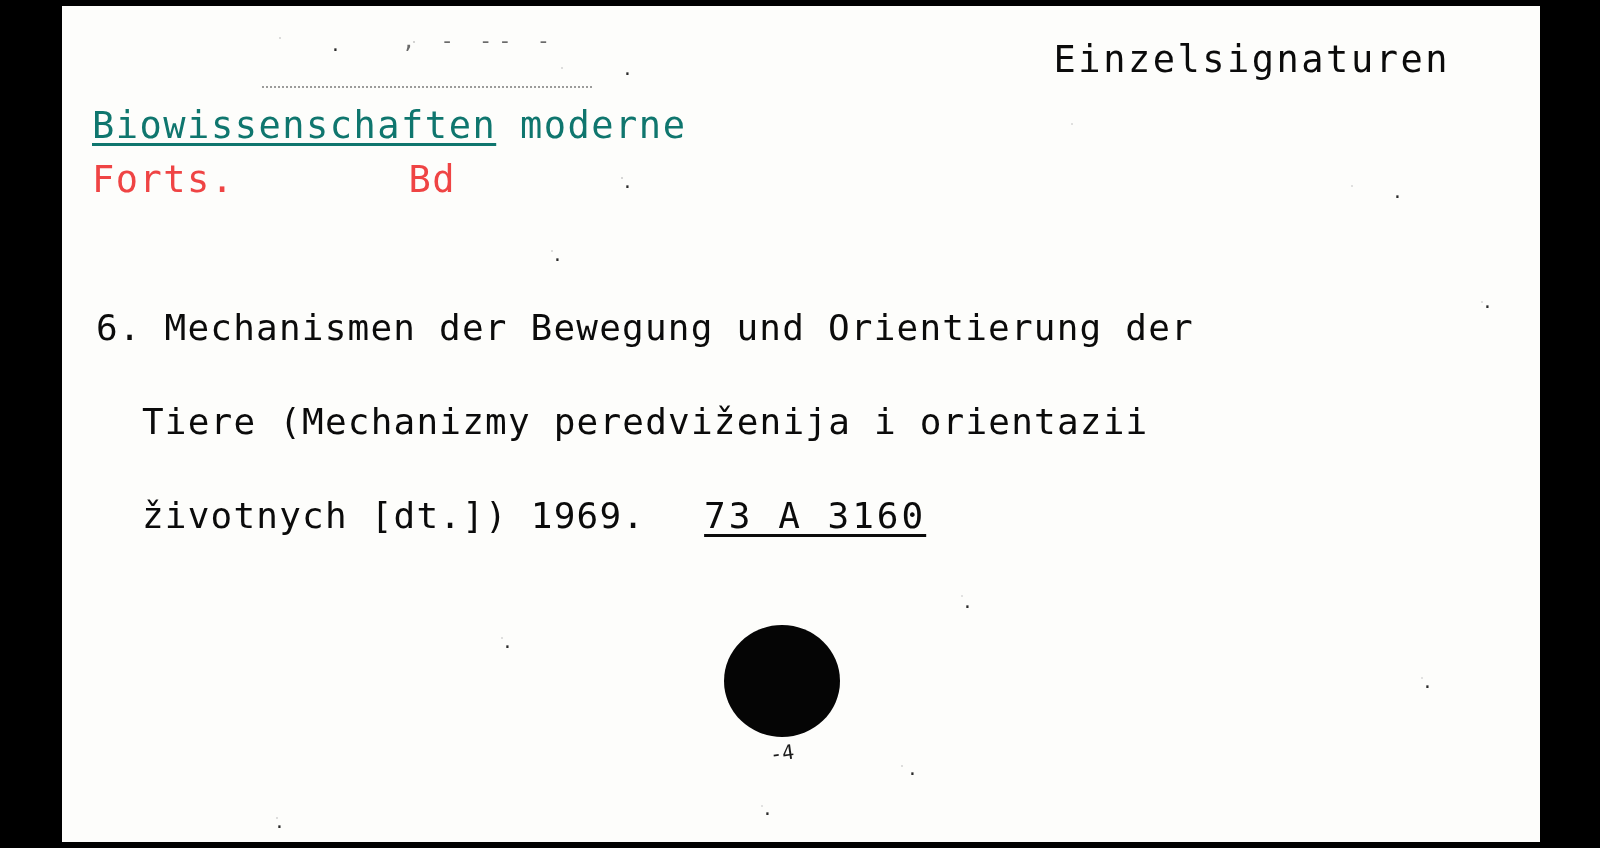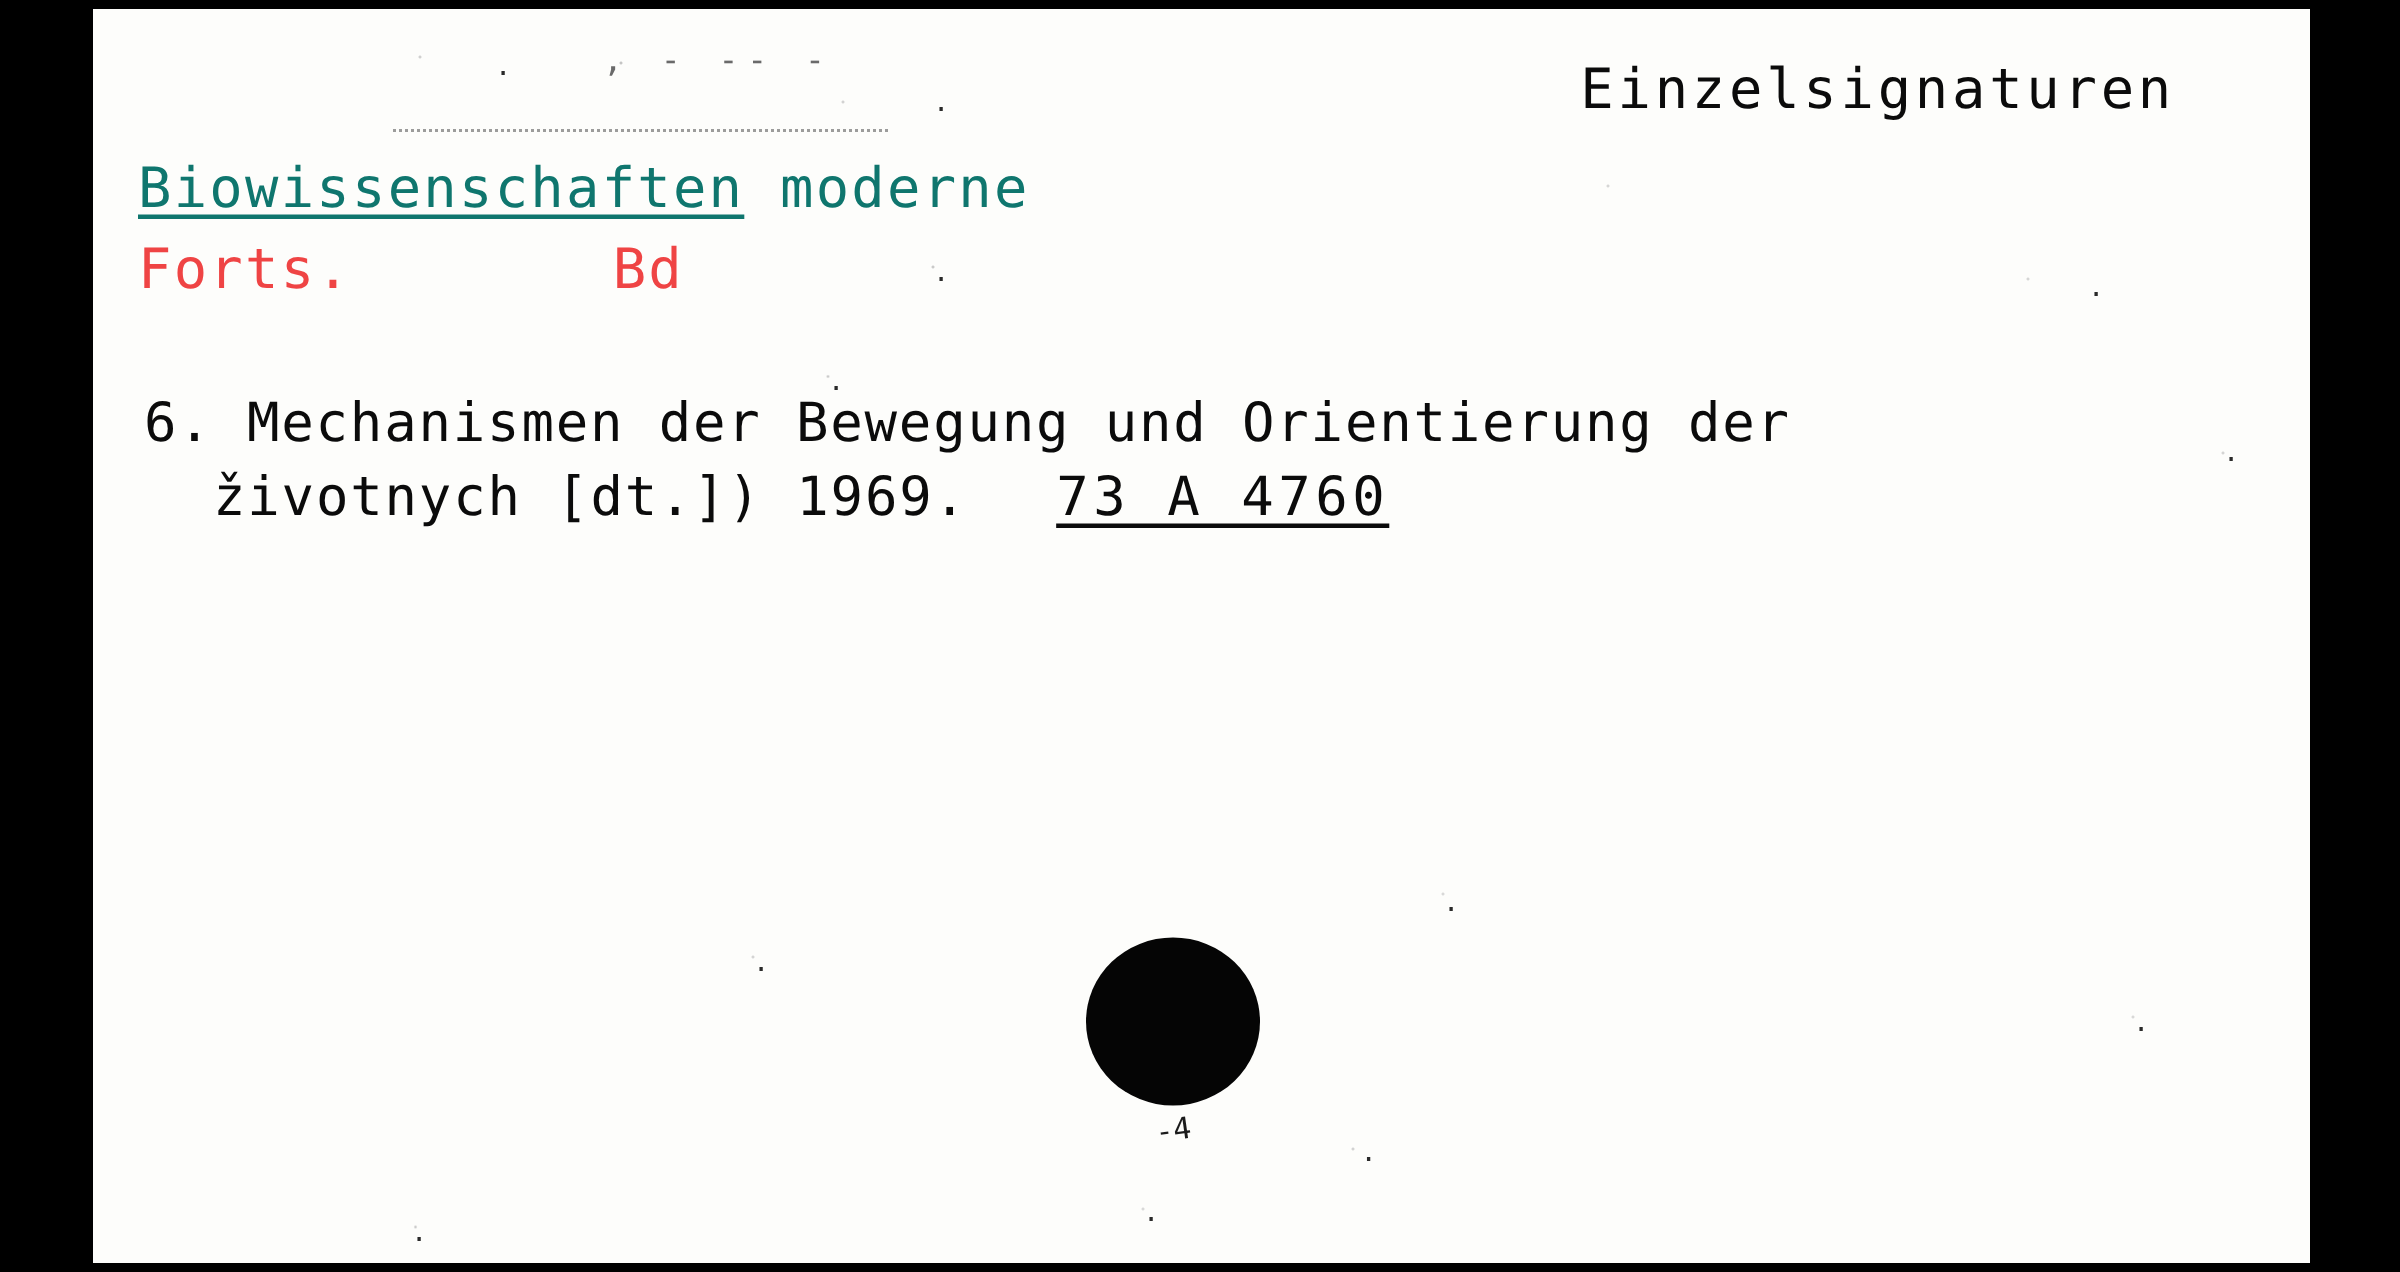--- a/index.html
+++ b/index.html
@@ -110,20 +110,21 @@
     left: 34px;
     top: 252px;
     width: 1340px;
     color: #0b0b0b;
     font-size: 36px;
     line-height: 49px;
     letter-spacing: 1.2px;
   }
   .entry-line {
     white-space: nowrap;
+    margin-top: 45px;
   }
   .entry-line.indent {
     padding-left: 46px;
   }
   .callnumber {
     text-decoration: underline;
     text-underline-offset: 6px;
     text-decoration-thickness: 3px;
     margin-left: 36px;
     letter-spacing: 3px;
@@ -168,23 +169,24 @@
       <span>moderne</span>
     </div>
 
     <div class="forts-line">
       <span>Forts.</span>
       <span class="forts-bd">Bd</span>
     </div>
 
     <div class="entry-block">
       <div class="entry-line">6. Mechanismen der Bewegung und Orientierung der</div>
+      <div class="entry-line indent">Tiere (Mechanizmy peredviženija i orientazii</div>
       <div class="entry-line indent">
         <span>životnych [dt.]) 1969.</span>
-        <span class="callnumber">73 A 4760</span>
+        <span class="callnumber">73 A 3160</span>
       </div>
     </div>
 
     <div class="punch-hole"></div>
     <div class="punch-mark">-4</div>
 
     <div class="tiny-mark" style="left:268px;top:28px;">.</div>
     <div class="tiny-mark" style="left:560px;top:52px;">.</div>
     <div class="tiny-mark" style="left:560px;top:165px;">.</div>
     <div class="tiny-mark" style="left:1330px;top:175px;">.</div>

